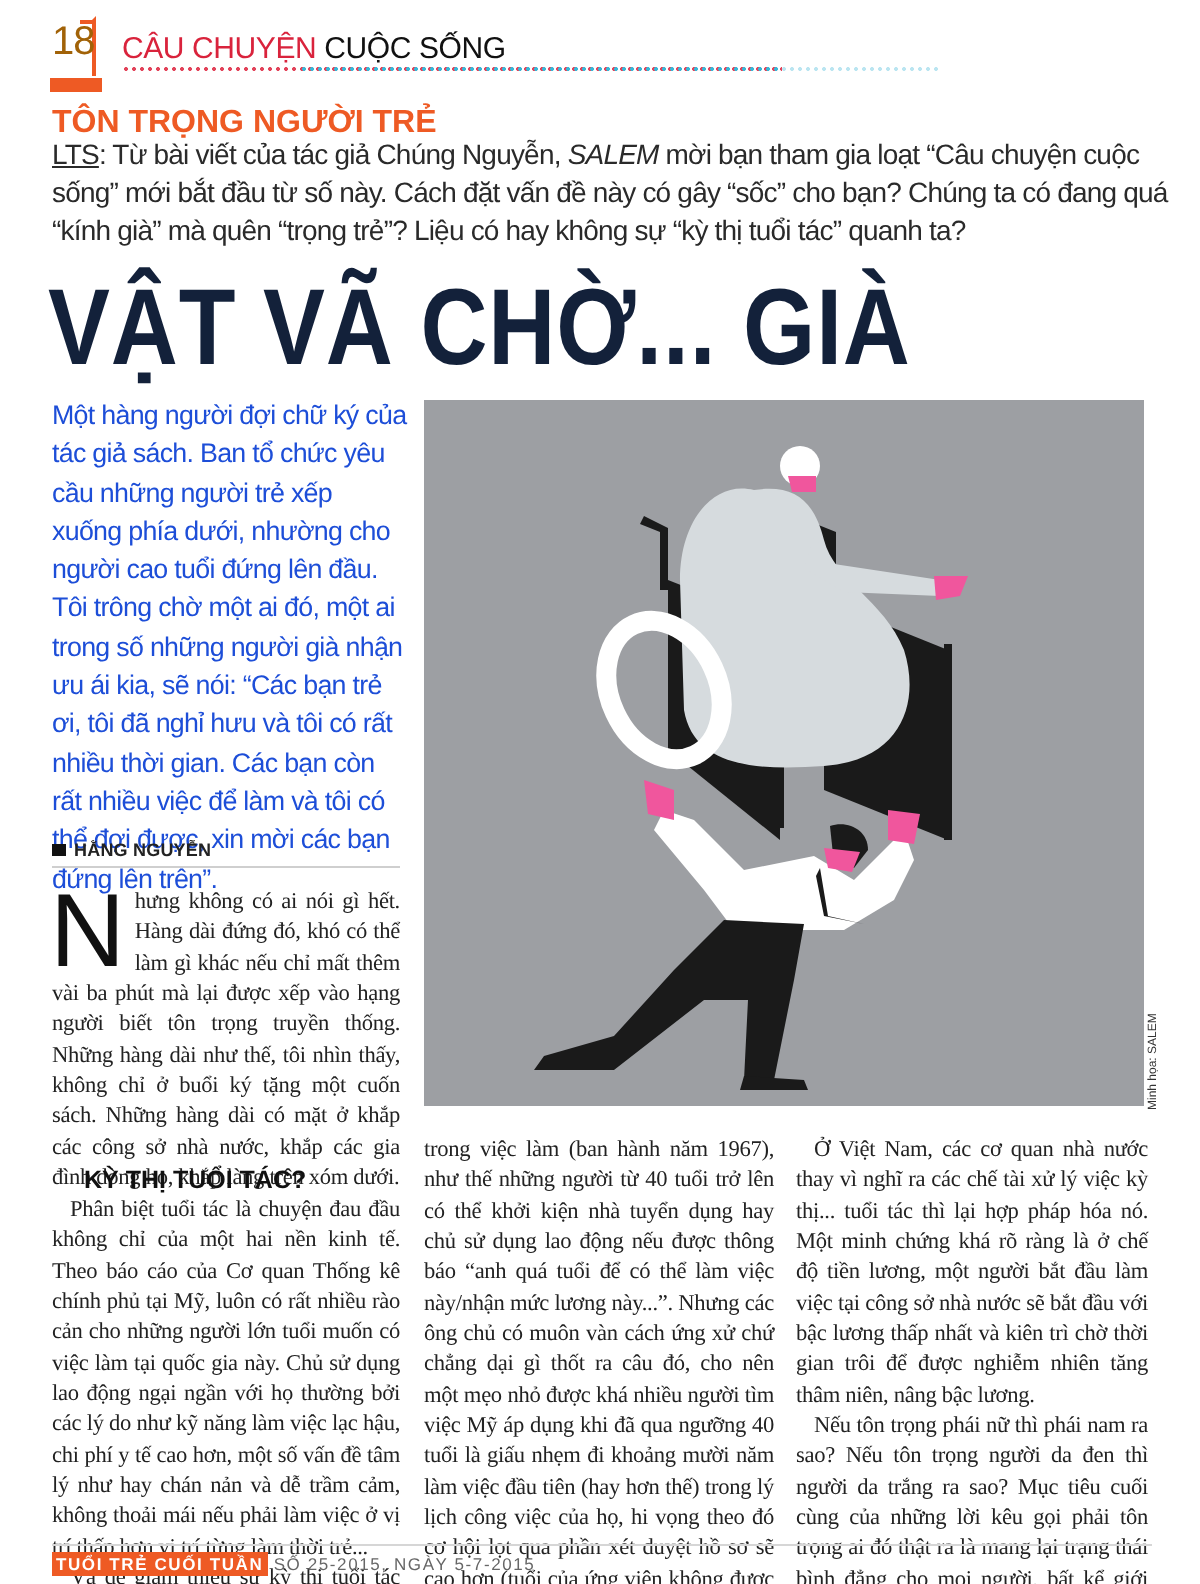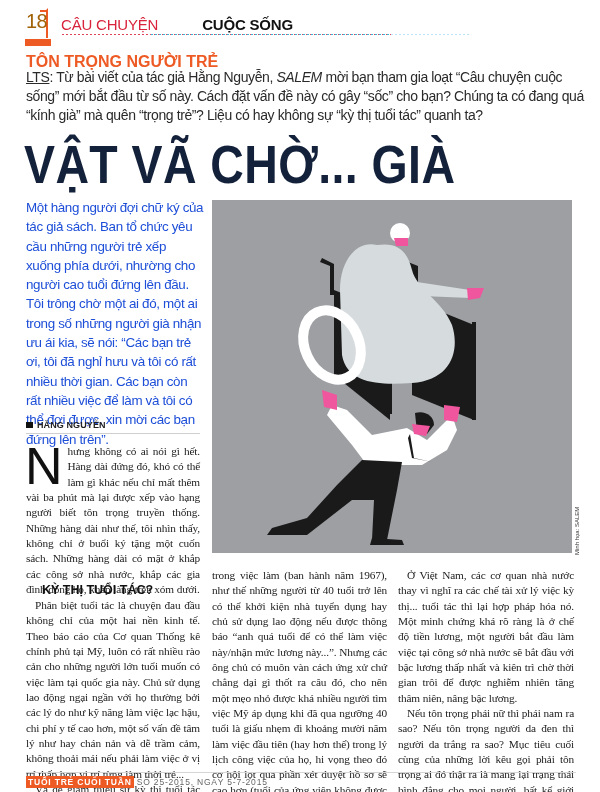--- a/index.html
+++ b/index.html
@@ -16,21 +16,21 @@
   }
   .page-num {
     position: absolute; left: 26px; top: 10px; font-size: 20px; color: #a16207;
     font-family: "Liberation Sans", sans-serif; letter-spacing: -0.5px;
   }
   .page-num-bar { position: absolute; left: 25px; top: 39px; width: 26px; height: 7px; background: #ee5a24; }
   .section-title {
     position: absolute; left: 61px; top: 16px; font-size: 15px; letter-spacing: -0.2px;
   }
   .section-title .thin { color: #d9233c; }
-  .section-title .bold { color: #111; font-weight: bold; margin-left: 40px; }
+  .section-title .bold { color: #111; font-weight: normal; }
   .section-rule {
     position: absolute; left: 61px; top: 33px; width: 330px; height: 3px;
     background-image: radial-gradient(circle, #e2435a 0.9px, transparent 1.1px);
     background-size: 4px 3px;
   }
   .section-rule.blue {
     left: 150px; width: 240px;
     background-image: radial-gradient(circle, #3ab6d6 0.9px, transparent 1.1px);
   }
   .section-rule.fade {
@@ -103,21 +103,21 @@
 <div class="page-num">18</div>
 <div class="page-num-bar"></div>
 <div class="section-title">
   <span class="thin">CÂU CHUYỆN </span><span class="bold">CUỘC SỐNG</span>
 </div>
 <div class="section-rule"></div>
 <div class="section-rule blue"></div>
 <div class="section-rule fade"></div>
 
 <div class="kicker">TÔN TRỌNG NGƯỜI TRẺ</div>
-<div class="lts"><span class="u">LTS</span><span>: Từ bài viết của tác giả Hằng Nguyễn, </span><em>SALEM</em><span> mời bạn tham gia loạt “Câu chuyện cuộc sống” mới bắt đầu từ số này. Cách đặt vấn đề này có gây “sốc” cho bạn? Chúng ta có đang quá “kính già” mà quên “trọng trẻ”? Liệu có hay không sự “kỳ thị tuổi tác” quanh ta?</span></div>
+<div class="lts"><span class="u">LTS</span><span>: Từ bài viết của tác giả Chúng Nguyễn, </span><em>SALEM</em><span> mời bạn tham gia loạt “Câu chuyện cuộc sống” mới bắt đầu từ số này. Cách đặt vấn đề này có gây “sốc” cho bạn? Chúng ta có đang quá “kính già” mà quên “trọng trẻ”? Liệu có hay không sự “kỳ thị tuổi tác” quanh ta?</span></div>
 
 <h1 class="headline">VẬT VÃ CHỜ... GIÀ</h1>
 
 <p class="standfirst">Một hàng người đợi chữ ký của tác giả sách. Ban tổ chức yêu cầu những người trẻ xếp xuống phía dưới, nhường cho người cao tuổi đứng lên đầu. Tôi trông chờ một ai đó, một ai trong số những người già nhận ưu ái kia, sẽ nói: “Các bạn trẻ ơi, tôi đã nghỉ hưu và tôi có rất nhiều thời gian. Các bạn còn rất nhiều việc để làm và tôi có thể đợi được, xin mời các bạn đứng lên trên”.</p>
 <div class="byline"><span class="sq"></span><span>HẰNG NGUYỄN</span></div>
 <div class="byline-rule"></div>
 
 <div class="illus">
   <svg viewBox="0 0 360 353">
 

